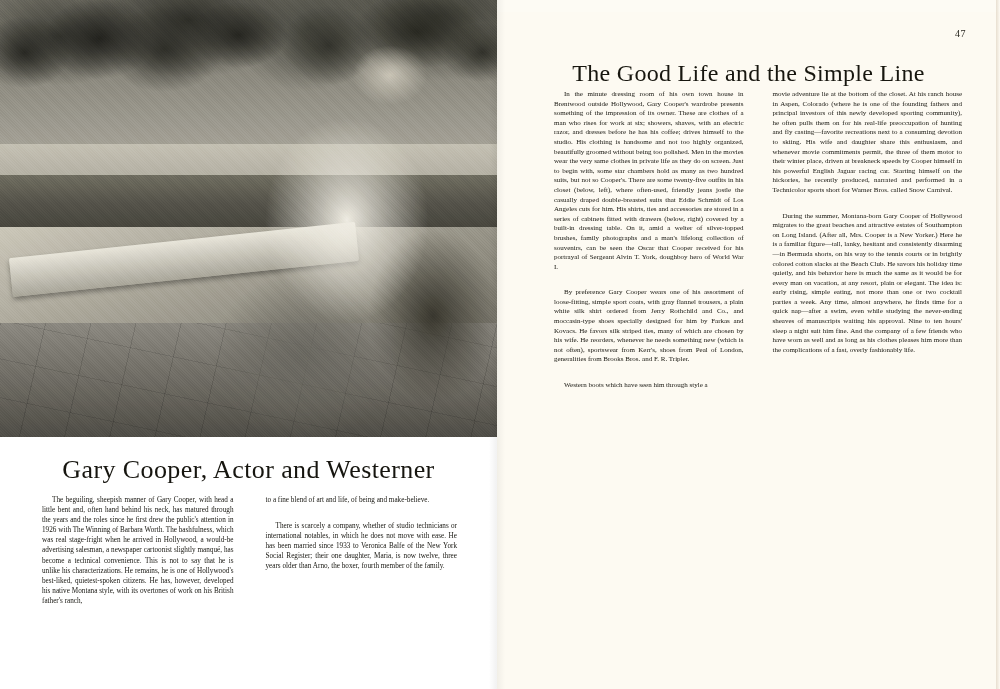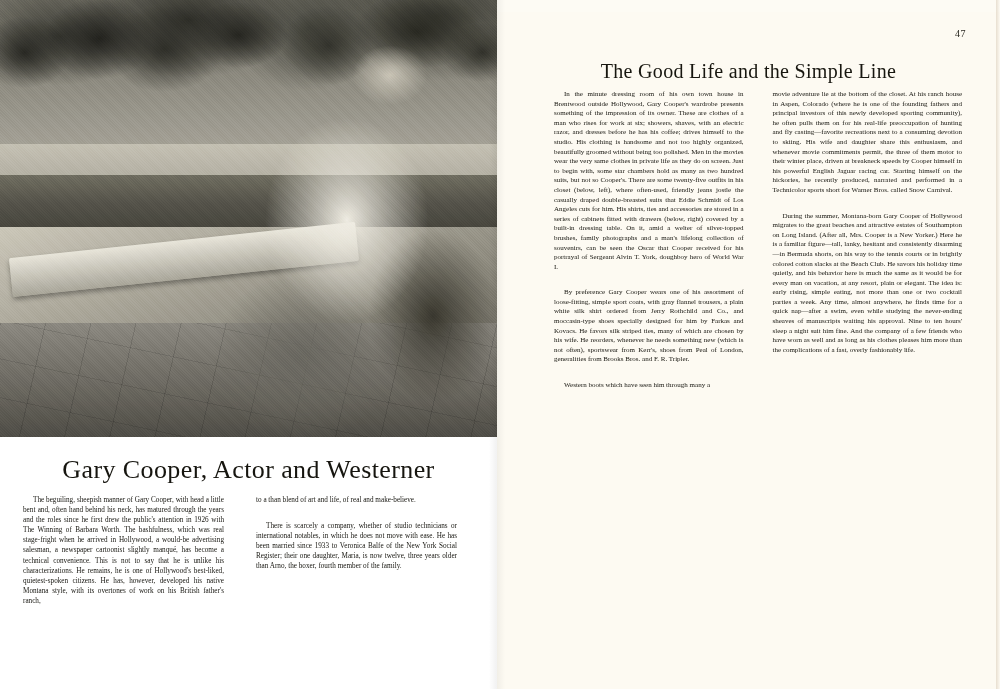--- a/index.html
+++ b/index.html
@@ -135,21 +135,21 @@
     text-align: center;
     font-family: "Liberation Serif", serif;
     font-weight: 400;
     font-size: 26px;
     letter-spacing: .4px;
     color: #16150f;
   }
   .left-cols {
     display: flex;
     gap: 32px;
-    padding: 0 40px 0 23px;
+    padding: 0 40px 0 42px;
   }
   .left-cols .col {
     flex: 1 1 0;
   }
   .body-p {
     margin: 0;
     font-size: 7.2px;
     line-height: 10.1px;
     text-align: justify;
     color: #16150f;
@@ -168,21 +168,21 @@
     letter-spacing: .5px;
   }
   .right-title {
     position: absolute;
     left: 0; top: 48px;
     width: 503px;
     text-align: center;
     margin: 0;
     font-family: "Liberation Serif", serif;
     font-weight: 400;
-    font-size: 20px;
+    font-size: 24px;
     letter-spacing: .3px;
     color: #17160f;
   }
   .right-cols {
     position: absolute;
     left: 57px; top: 78px;
     width: 408px;
     display: flex;
     gap: 29px;
   }
@@ -211,38 +211,38 @@
       <div class="grain"></div>
     </div>
 
     <div class="left-article">
       <h1 class="article-title">Gary Cooper, Actor and Westerner</h1>
       <div class="left-cols">
         <div class="col">
           <p class="body-p first">The beguiling, sheepish manner of Gary Cooper, with head a little bent and, often hand behind his neck, has matured through the years and the roles since he first drew the public's attention in 1926 with The Winning of Barbara Worth. The bashfulness, which was real stage-fright when he arrived in Hollywood, a would-be advertising salesman, a newspaper cartoonist slightly manqué, has become a technical convenience. This is not to say that he is unlike his characterizations. He remains, he is one of Hollywood's best-liked, quietest-spoken citizens. He has, however, developed his native Montana style, with its overtones of work on his British father's ranch,</p>
         </div>
         <div class="col">
-          <p class="body-p" style="text-indent:0">to a than blend of art and life, of real and make-believe.</p>
+          <p class="body-p" style="text-indent:0">to a fine blend of art and life, of being and make-believe.</p>
           <p class="body-p">There is scarcely a company, whether of studio technicians or international notables, in which he does not move with ease. He has been married since 1933 to Veronica Balfe of the New York Social Register; their one daughter, Maria, is now twelve, three years older than Arno, the boxer, fourth member of the family.</p>
         </div>
       </div>
     </div>
   </div>
 
   <div class="page-right">
 
     <div class="folio">47</div>
 
     <h2 class="right-title">The Good Life and the Simple Line</h2>
 
     <div class="right-cols">
       <div class="col">
         <p class="body-p">In the minute dressing room of his own town house in Brentwood outside Hollywood, Gary Cooper's wardrobe presents something of the impression of its owner. These are clothes of a man who rises for work at six; showers, shaves, with an electric razor, and dresses before he has his coffee; drives himself to the studio. His clothing is handsome and not too highly organized, beautifully groomed without being too polished. Men in the movies wear the very same clothes in private life as they do on screen. Just to begin with, some star chambers hold as many as two hundred suits, but not so Cooper's. There are some twenty-five outfits in his closet (below, left), where often-used, friendly jeans jostle the casually draped double-breasted suits that Eddie Schmidt of Los Angeles cuts for him. His shirts, ties and accessories are stored in a series of cabinets fitted with drawers (below, right) covered by a built-in dressing table. On it, amid a welter of silver-topped brushes, family photographs and a man's lifelong collection of souvenirs, can be seen the Oscar that Cooper received for his portrayal of Sergeant Alvin T. York, doughboy hero of World War I.</p>
         <p class="body-p">By preference Gary Cooper wears one of his assortment of loose-fitting, simple sport coats, with gray flannel trousers, a plain white silk shirt ordered from Jerry Rothchild and Co., and moccasin-type shoes specially designed for him by Farkas and Kovacs. He favors silk striped ties, many of which are chosen by his wife. He reorders, whenever he needs something new (which is not often), sportswear from Kerr's, shoes from Peal of London, generalities from Brooks Bros. and F. R. Tripler.</p>
-        <p class="body-p">Western boots which have seen him through many a</p>
+        <p class="body-p">Western boots which have seen him through style a</p>
       </div>
       <div class="col">
         <p class="body-p" style="text-indent:0">movie adventure lie at the bottom of the closet. At his ranch house in Aspen, Colorado (where he is one of the founding fathers and principal investors of this newly developed sporting community), he often pulls them on for his real-life preoccupation of hunting and fly casting—favorite recreations next to a consuming devotion to skiing. His wife and daughter share this enthusiasm, and whenever movie commitments permit, the three of them motor to their winter place, driven at breakneck speeds by Cooper himself in his powerful English Jaguar racing car. Starting himself on the hickories, he recently produced, narrated and performed in a Technicolor sports short for Warner Bros. called Snow Carnival.</p>
         <p class="body-p">During the summer, Montana-born Gary Cooper of Hollywood migrates to the great beaches and attractive estates of Southampton on Long Island. (After all, Mrs. Cooper is a New Yorker.) Here he is a familiar figure—tall, lanky, hesitant and consistently disarming—in Bermuda shorts, on his way to the tennis courts or in brightly colored cotton slacks at the Beach Club. He savors his holiday time quietly, and his behavior here is much the same as it would be for every man on vacation, at any resort, plain or elegant. The idea is: early rising, simple eating, not more than one or two cocktail parties a week. Any time, almost anywhere, he finds time for a quick nap—after a swim, even while studying the never-ending sheaves of manuscripts waiting his approval. Nine to ten hours' sleep a night suit him fine. And the company of a few friends who have worn as well and as long as his clothes pleases him more than the complications of a fast, overly fashionably life.</p>
       </div>
     </div>
 
   </div>
 
   <div class="gutter-shadow"></div>

